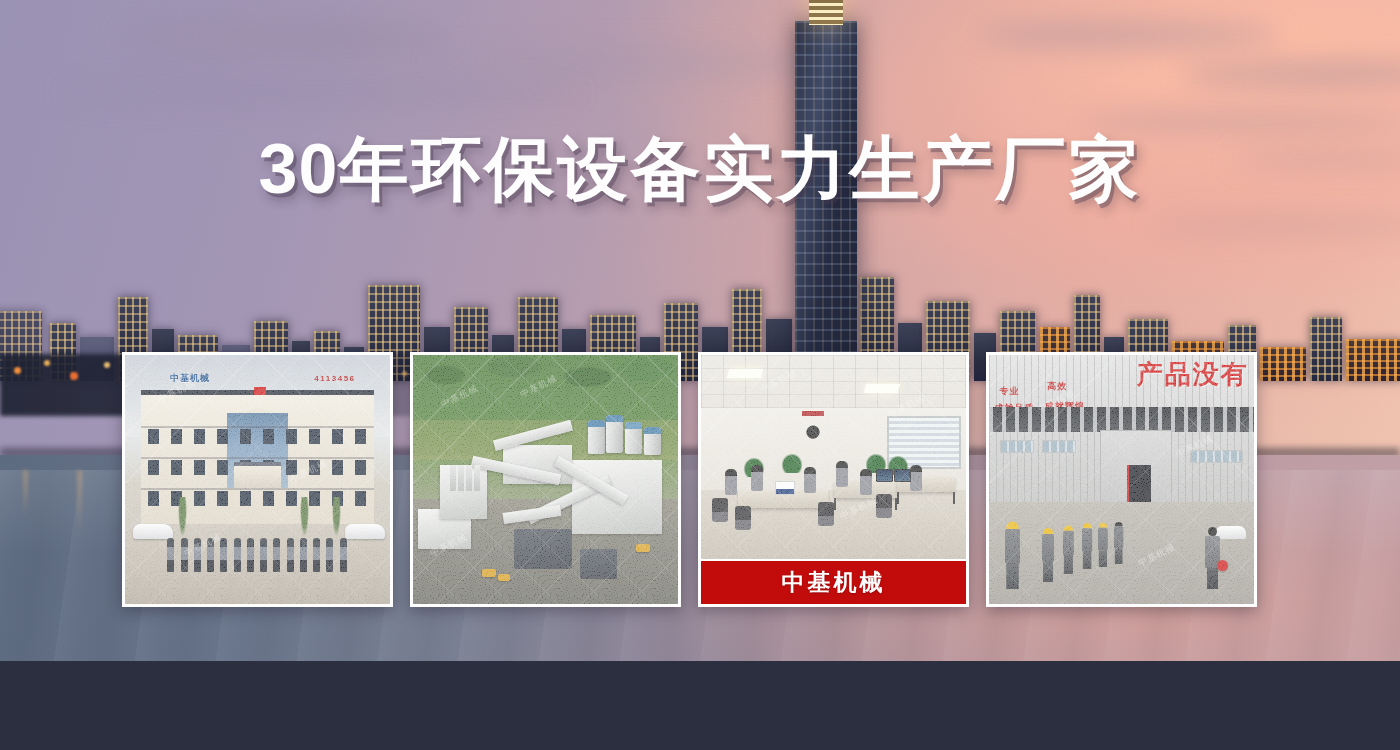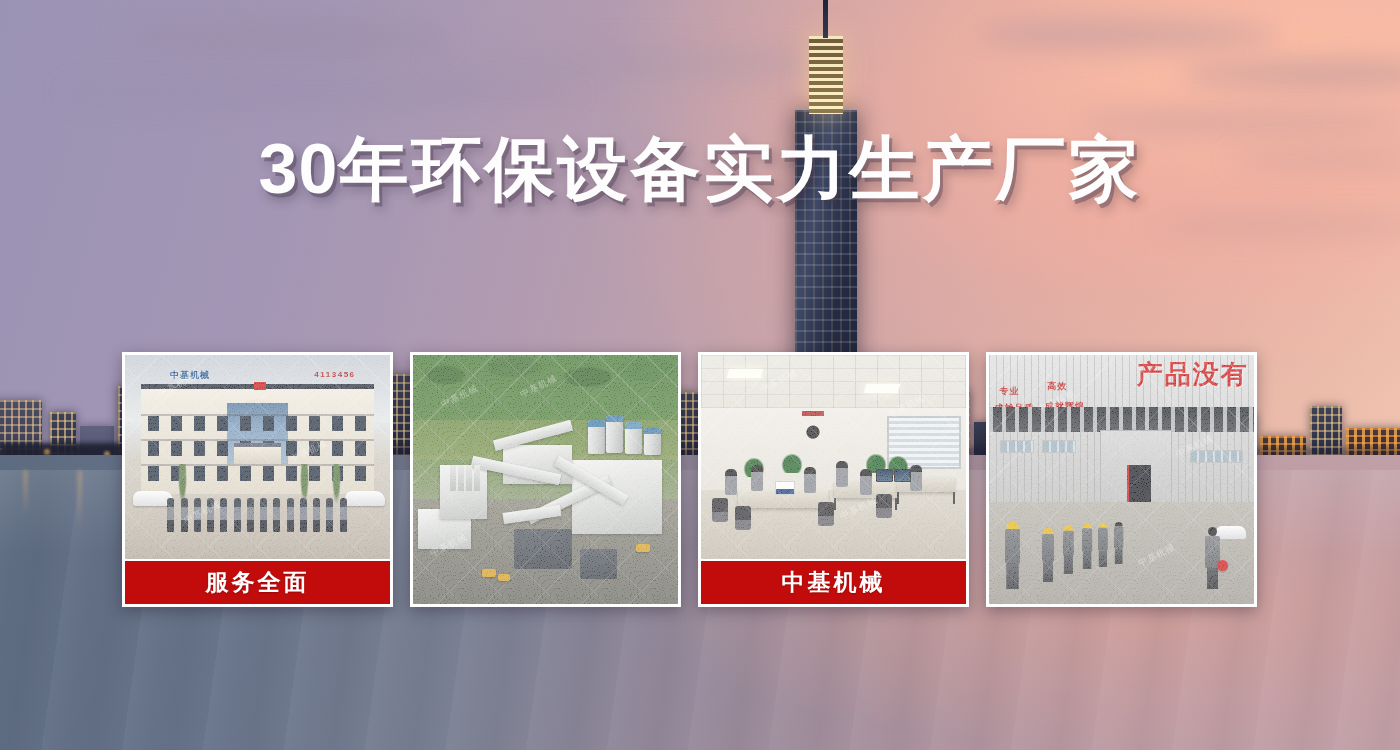--- a/index.html
+++ b/index.html
@@ -1,21 +1,21 @@
 <!DOCTYPE html>
 <html><head>
 <meta charset="utf-8">
 <style>
   * { margin:0; padding:0; box-sizing:border-box; }
   html,body { width:1400px; height:750px; overflow:hidden; background:#2b2f40; }
   body { font-family:"Liberation Sans", sans-serif; }
 
   #banner {
     position:relative;
-    width:1400px; height:750px;
+    width:1400px; height:661px;
     overflow:hidden;
   }
 
   
   .bg-sky {
     position:absolute; left:0; top:0; width:1400px; height:470px;
     background:
       radial-gradient(ellipse 900px 340px at 1250px 60px, rgba(255,190,165,0.95) 0%, rgba(247,176,158,0.55) 38%, rgba(0,0,0,0) 72%),
       radial-gradient(ellipse 760px 300px at 1120px 230px, rgba(240,170,160,0.6) 0%, rgba(0,0,0,0) 70%),
       linear-gradient(105deg, #9b93b4 0%, #a396b5 22%, #b49cb0 42%, #c9a5a8 60%, #dcb0a6 76%, #eabcab 92%, #f0c3b0 100%);
@@ -554,23 +554,20 @@
         <div class="person" style="left:56%"></div>
         <div class="person" style="left:61%"></div>
         <div class="person" style="left:66%"></div>
         <div class="person" style="left:71%"></div>
         <div class="person" style="left:76%"></div>
         <div class="person" style="left:81%"></div>
         <div class="mesh"></div>
         <div class="wm" style="left:12%; top:12%;">中基机械</div>
         <div class="wm" style="left:62%; top:44%;">中基机械</div>
         <div class="wm" style="left:22%; top:74%;">中基机械</div>
-      </div>
-      <div class="cap">
-        <span>服务全面</span>
       </div>
     </div>
 
     <div class="card">
       <div class="photo p2">
         <div class="trees"></div>
         <div class="field"></div>
         <div class="yard"></div>
         <div class="silo" style="left:66%; top:26%; height:34px;"></div>
         <div class="silotop" style="left:66%; top:26%;"></div>

